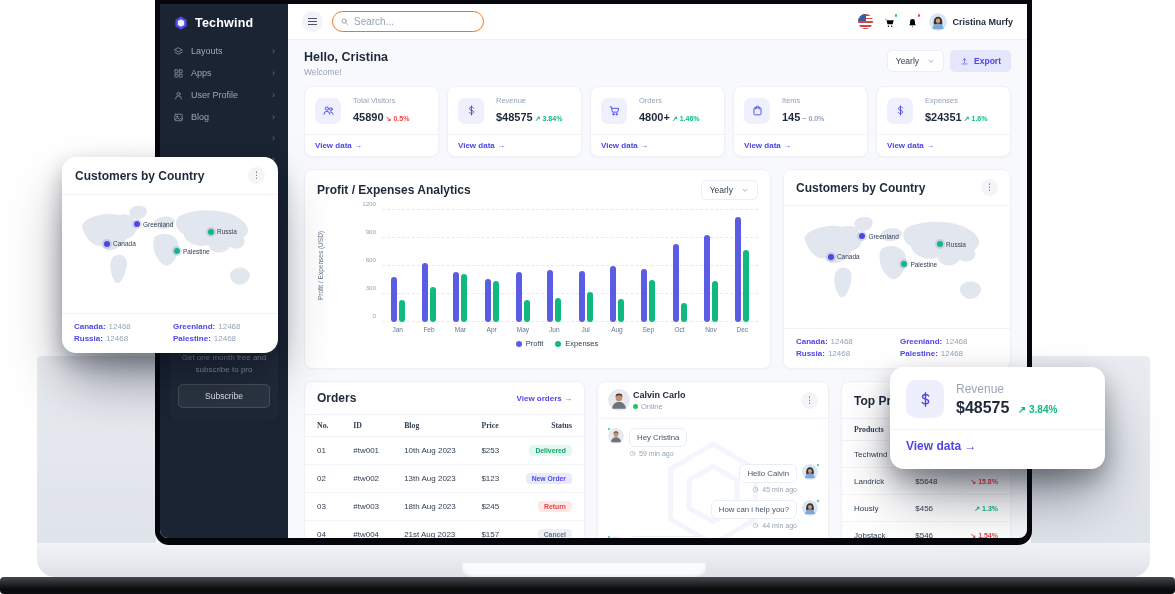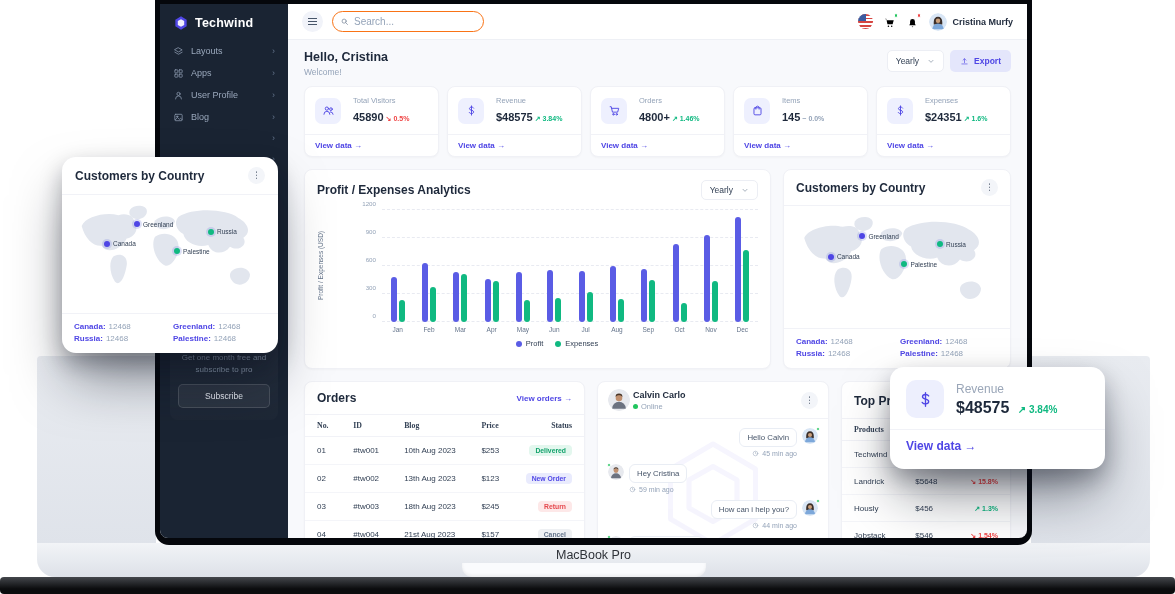--- a/index.html
+++ b/index.html
@@ -187,21 +187,20 @@
   .fr-value { font-size:16px; font-weight:bold; color:#1e293b; }
   .fr-delta { font-size:10px; font-weight:bold; margin-left:4px; }
   .fr-link { border-top:1px solid #f1f2f7; padding:9px 16px; font-size:12px; font-weight:bold; color:#4f46e5; cursor:pointer; }
 </style>
 </head>
 <body>
 
 <div class="laptop-side side-left"></div>
 <div class="laptop-side side-right"></div>
 <div class="laptop-deck">
-  <div class="deck-label">MacBook Pro</div>
   <div class="deck-notch"></div>
 </div>
 <div class="laptop-bottom"></div>
 
 <div class="screen">
   <div class="screen-inner">
 
     <aside class="sidebar">
       <div class="brand">
         <span class="icn">
@@ -664,59 +663,59 @@
             </div>
             <span class="kebab" style="margin-left:auto;">⋮</span>
           </div>
           <div class="chat-body" id="chat-body">
             <span class="icn chat-mark" id="chat-watermark">
                 <svg viewBox="0 0 24 24" style="stroke-width:1">
                   <path d="M12 2l8.5 5v10L12 22l-8.5-5V7z"></path>
                   <path d="M12 6.5l4.8 2.7v5.6L12 17.5l-4.8-2.7V9.2z"></path>
                 </svg>
               </span>
-          <div class="msg right">
+          <div class="msg left">
+                <span class="mav"><span class="avatar" style="height: 16px; width: 16px;"><svg viewBox="0 0 24 24">
+                      <circle cx="12" cy="12" r="12" fill="#e7e9ee"></circle>
+                      <circle cx="12" cy="9.8" r="3.6" fill="#c09070"></circle>
+                      <path d="M8.2 8.8a3.8 3.8 0 0 1 7.6 0c-1-1.5-2.1-2.1-3.8-2.1s-2.8.6-3.8 2.1z" fill="#4a3527"></path>
+                      <path d="M4.5 21.5a7.5 7.5 0 0 1 15 0z" fill="#6b7280"></path>
+                    </svg></span><i class="dot dot-green left"></i></span>
+                <div class="mcol">
+                  <div class="bubble">Hey Cristina</div>
+                  <div class="mtime">
+                    <span class="icn" style="width: 7px; height: 7px;">
+                      <svg viewBox="0 0 24 24">
+                        <circle cx="12" cy="12" r="8"></circle>
+                        <path d="M12 7.5V12l3 2"></path>
+                      </svg>
+                    </span>
+                    <span>59 min ago</span>
+                  </div>
+                </div>
+              </div>
+              <div class="msg right">
                 <div class="mcol">
                   <div class="bubble">Hello Calvin</div>
                   <div class="mtime">
                     <span class="icn" style="width: 7px; height: 7px;">
                       <svg viewBox="0 0 24 24">
                         <circle cx="12" cy="12" r="8"></circle>
                         <path d="M12 7.5V12l3 2"></path>
                       </svg>
                     </span>
                     <span>45 min ago</span>
                   </div>
                 </div>
                 <span class="mav"><span class="avatar" style="height: 16px; width: 16px;"><svg viewBox="0 0 24 24">
                       <circle cx="12" cy="12" r="12" fill="#d9e6f5"></circle>
                       <path d="M6.3 12c0-4.4 2.3-7 5.7-7s5.7 2.6 5.7 7v3.2H6.3z" fill="#3b2f2a"></path>
                       <circle cx="12" cy="10.4" r="3" fill="#caa07c"></circle>
                       <path d="M4.5 21.5a7.5 7.5 0 0 1 15 0z" fill="#7da8da"></path>
                     </svg></span><i class="dot dot-green"></i></span>
-              </div>
-              <div class="msg left">
-                <span class="mav"><span class="avatar" style="height: 16px; width: 16px;"><svg viewBox="0 0 24 24">
-                      <circle cx="12" cy="12" r="12" fill="#e7e9ee"></circle>
-                      <circle cx="12" cy="9.8" r="3.6" fill="#c09070"></circle>
-                      <path d="M8.2 8.8a3.8 3.8 0 0 1 7.6 0c-1-1.5-2.1-2.1-3.8-2.1s-2.8.6-3.8 2.1z" fill="#4a3527"></path>
-                      <path d="M4.5 21.5a7.5 7.5 0 0 1 15 0z" fill="#6b7280"></path>
-                    </svg></span><i class="dot dot-green left"></i></span>
-                <div class="mcol">
-                  <div class="bubble">Hey Cristina</div>
-                  <div class="mtime">
-                    <span class="icn" style="width: 7px; height: 7px;">
-                      <svg viewBox="0 0 24 24">
-                        <circle cx="12" cy="12" r="8"></circle>
-                        <path d="M12 7.5V12l3 2"></path>
-                      </svg>
-                    </span>
-                    <span>59 min ago</span>
-                  </div>
-                </div>
               </div>
               <div class="msg right">
                 <div class="mcol">
                   <div class="bubble">How can i help you?</div>
                   <div class="mtime">
                     <span class="icn" style="width: 7px; height: 7px;">
                       <svg viewBox="0 0 24 24">
                         <circle cx="12" cy="12" r="8"></circle>
                         <path d="M12 7.5V12l3 2"></path>
                       </svg>

